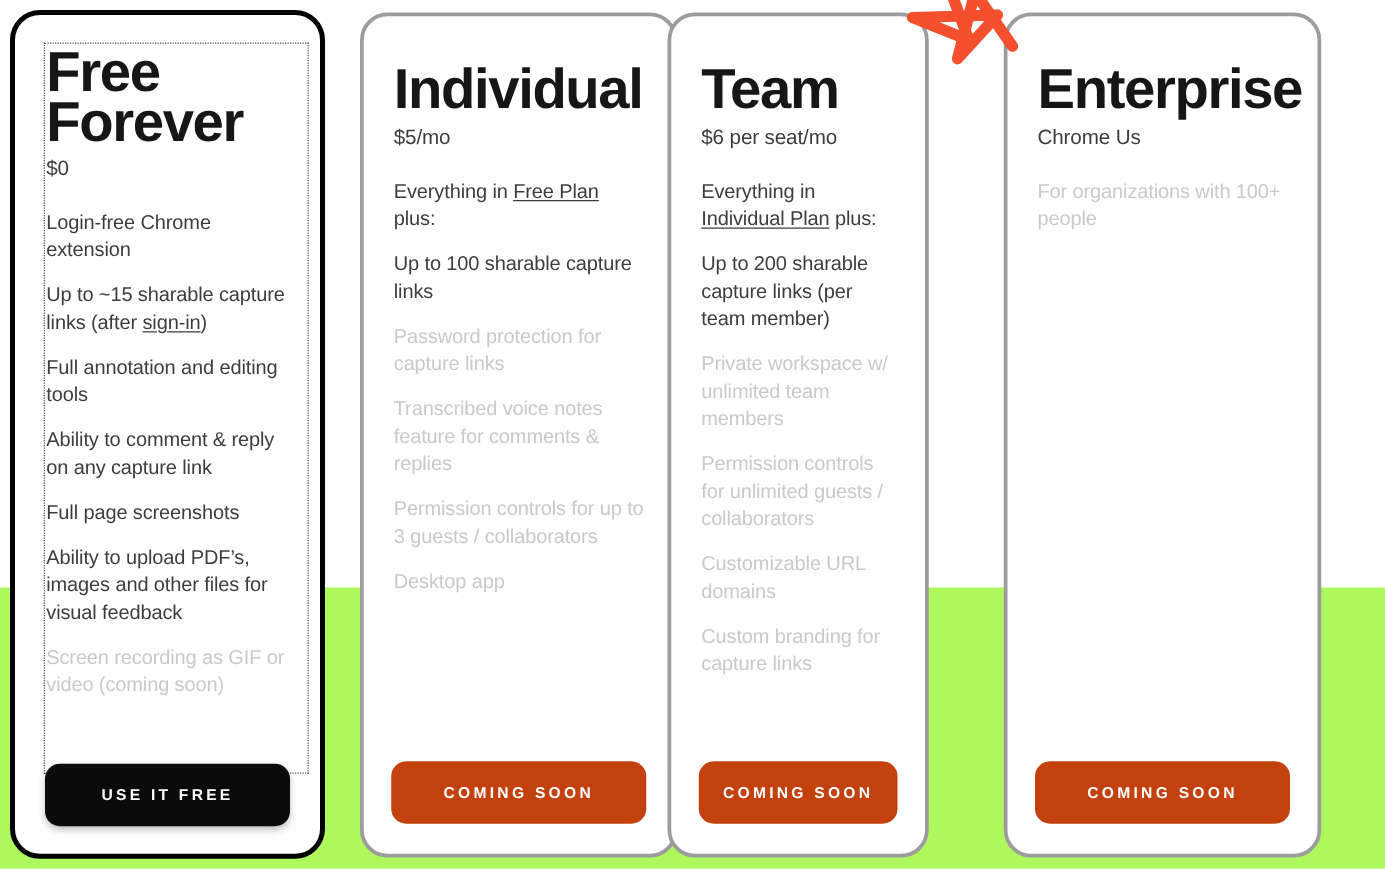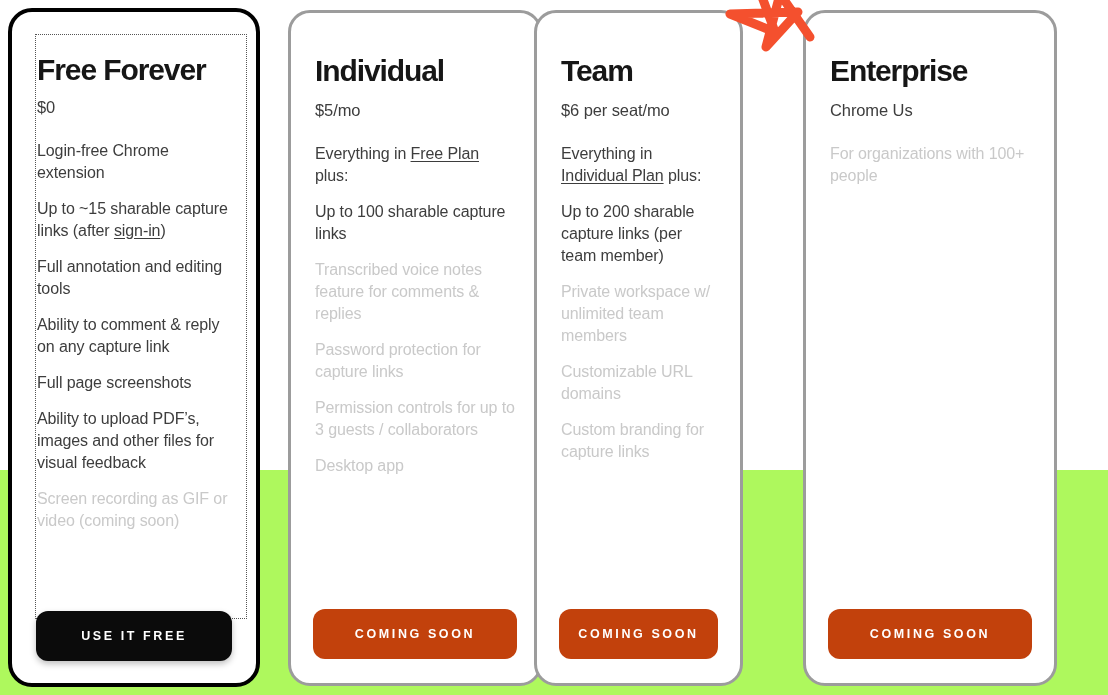--- a/index.html
+++ b/index.html
@@ -39,32 +39,31 @@
   
   .dotted-frame {
     position:absolute;
     left:23px; top:22px; width:212px; height:585px;
     border:1px dotted #555;
   }
 
   .card-inner {
     position:absolute;
     left:0; top:0; right:0; bottom:0;
-    padding:26px 24px 0 24px;
+    padding:38px 24px 0 24px;
   }
   .card-free .card-inner { padding:26px 20px 0 25px; }
 
   .plan-title {
     font-weight:bold;
-    font-size:30px;
+    font-size:45px;
     line-height:40px;
     letter-spacing:-1.1px;
     color:#161616;
     margin-bottom:8px;
-    margin-top:12px;
   }
   .card-free .plan-title { margin-bottom:6px; }
 
   .plan-price {
     font-size:16.5px;
     line-height:22px;
     color:#3d3d3d;
     letter-spacing:-0.1px;
     margin-bottom:22px;
   }
@@ -143,37 +142,38 @@
   </div>
 
   <div class="card card-plain card-individual">
     <div class="card-inner">
       <div class="plan-title">Individual</div>
       <div class="plan-price">$5/mo</div>
       <div class="feature">
         <span>Everything in </span><span class="ul">Free Plan</span><span> plus:</span>
       </div>
       <div class="feature">Up to 100 sharable capture links</div>
+      <div class="feature muted">Password protection for capture links</div>
       <div class="feature muted">Transcribed voice notes feature for comments &amp; replies</div>
-      <div class="feature muted">Password protection for capture links</div>
       <div class="feature muted">Permission controls for up to 3 guests / collaborators</div>
       <div class="feature muted">Desktop app</div>
     </div>
     <button class="cta cta-soon">COMING SOON</button>
   </div>
 
   <div class="card card-plain card-team">
     <div class="card-inner">
       <div class="plan-title">Team</div>
       <div class="plan-price">$6 per seat/mo</div>
       <div class="feature">
         <span>Everything in </span><span class="ul">Individual Plan</span><span> plus:</span>
       </div>
       <div class="feature">Up to 200 sharable capture links (per team member)</div>
       <div class="feature muted">Private workspace w/ unlimited team members</div>
+      <div class="feature muted">Permission controls for unlimited guests / collaborators</div>
       <div class="feature muted">Customizable URL domains</div>
       <div class="feature muted">Custom branding for capture links</div>
     </div>
     <button class="cta cta-soon">COMING SOON</button>
   </div>
 
   <div class="card card-plain card-enterprise">
     <div class="card-inner">
       <div class="plan-title">Enterprise</div>
       <div class="plan-price">Chrome Us</div>

